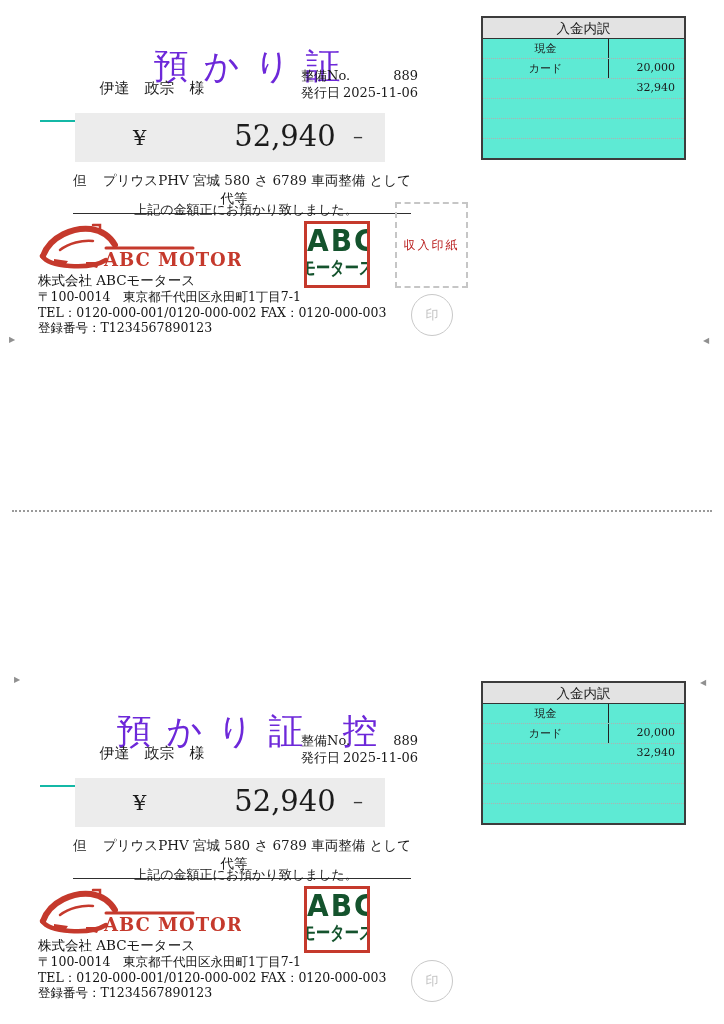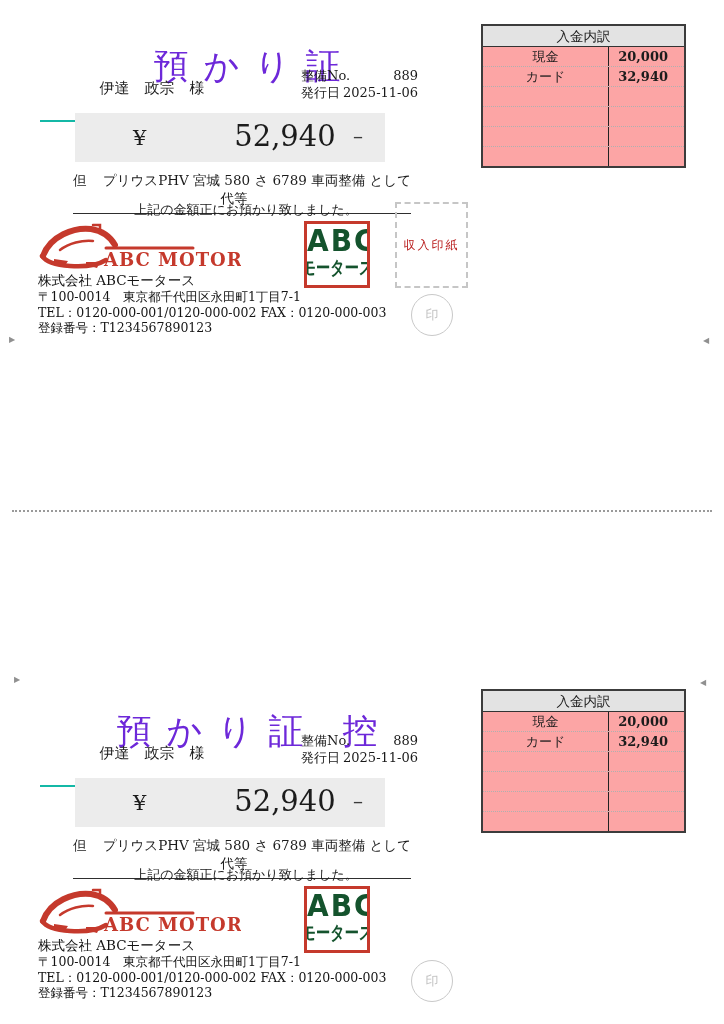--- a/index.html
+++ b/index.html
@@ -38,27 +38,27 @@
   .revenue-box{position:absolute;left:395px;top:202px;width:69px;height:82px;
     border:2px dashed #c6c6c6;display:flex;align-items:center;justify-content:center;
     font-size:12px;color:#b91c1c;letter-spacing:2px;}
   .seal-circle{position:absolute;left:411px;top:294px;width:40px;height:40px;
     border:1.5px solid #c9c9c9;border-radius:50%;display:flex;align-items:center;
     justify-content:center;font-size:13px;color:#c3c3c3;}
   #sheet-bottom .seal-circle{top:295px;}
   .company{position:absolute;left:38px;top:272px;font-size:12.5px;line-height:15.5px;color:#141414;}
   .company-name{font-size:13.5px;line-height:17px;}
 
-  .ptable{position:absolute;left:481px;top:24px;width:201px;border:2px solid #3c3c3c;background:#fca5a5;}
+  .ptable{position:absolute;left:481px;top:16px;width:201px;border:2px solid #3c3c3c;background:#5eead4;}
   .ptable-header{height:20px;line-height:20px;text-align:center;background:#e3e3e3;
     border-bottom:1.5px solid #333;font-size:13.5px;}
-  .ptable-row{display:flex;height:19px;line-height:19px;font-size:13px;}
+  .ptable-row{display:flex;height:19px;line-height:19px;font-size:11px;flex-direction:column;}
   .ptable-row + .ptable-row{border-top:1px dotted #b0b0b0;}
   .ptable-method{width:125px;text-align:center;border-right:1.5px solid #222;}
-  .ptable-amount{flex:1;text-align:right;padding-right:16px;font-weight:bold;}
+  .ptable-amount{flex:1;text-align:right;padding-right:9px;}
 
   .divider{position:absolute;left:12px;top:510px;width:700px;height:0;border-top:2px dotted #9a9a9a;}
   .fold-mark{position:absolute;font-size:8px;color:#909090;
     font-family:"DejaVu Sans","Liberation Sans",sans-serif;line-height:8px;}
   #fold-tl{left:9px;top:336px;}
   #fold-tr{left:703px;top:337px;}
   #fold-bl{left:14px;top:676px;}
   #fold-br{left:700px;top:679px;}
   .logo-text{font-family:"DejaVu Serif","Liberation Serif",serif;font-weight:bold;}
 </style>

